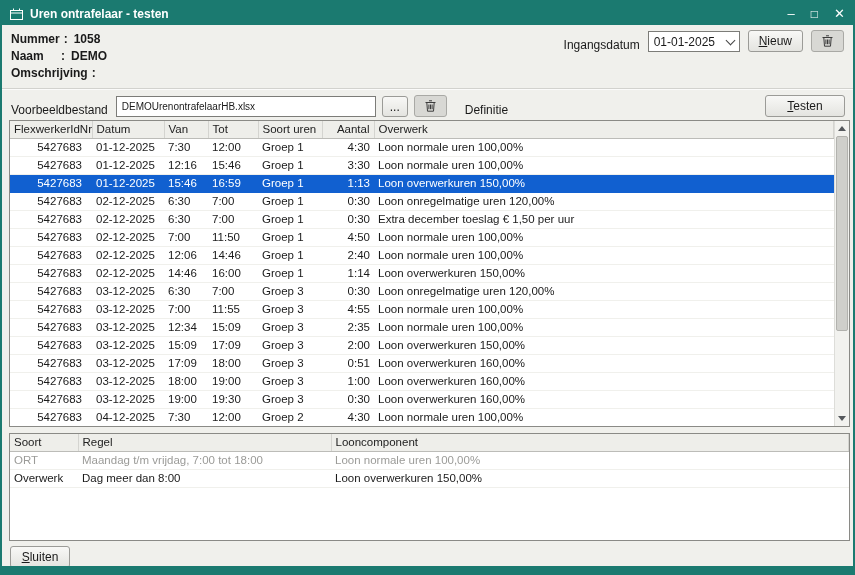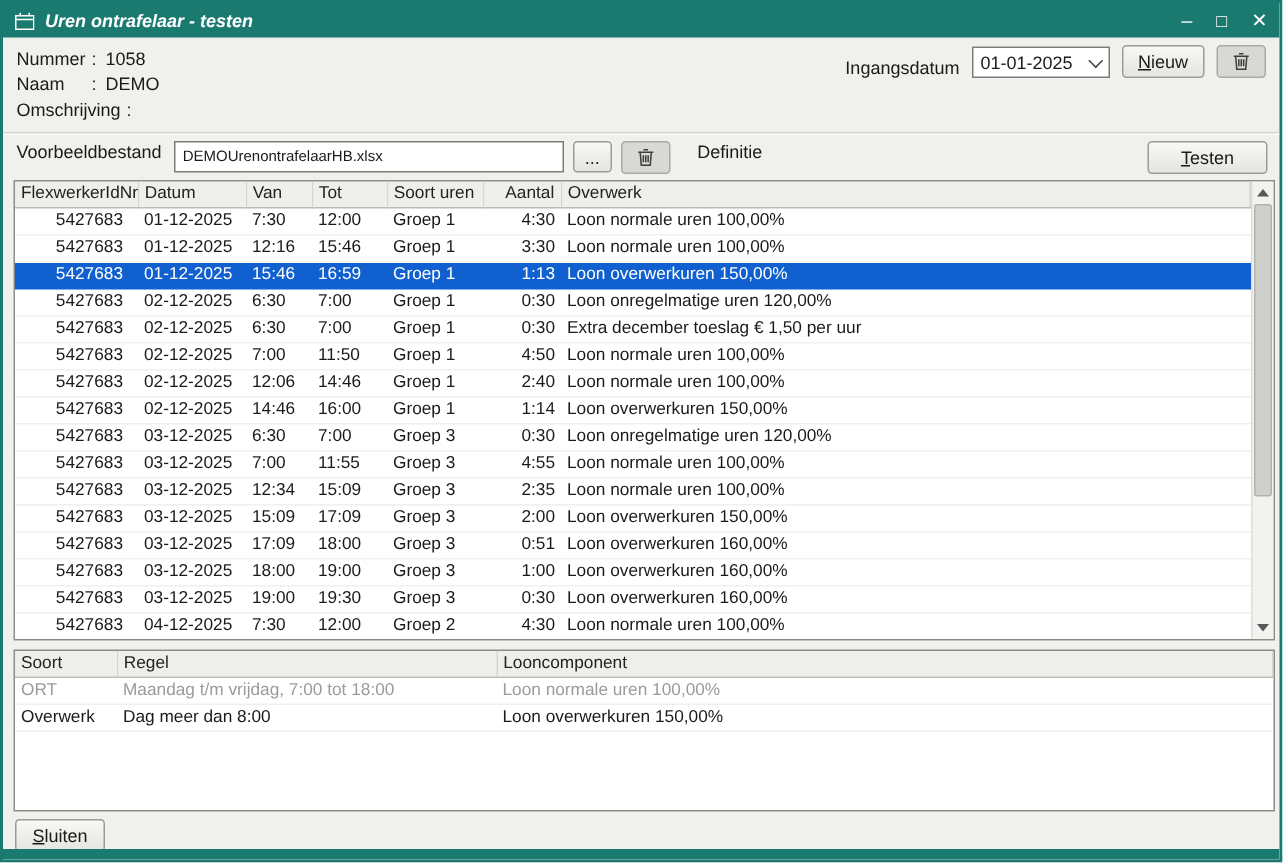--- a/index.html
+++ b/index.html
@@ -18,27 +18,27 @@
     overflow: hidden;
   }
   
   .titlebar {
     position: absolute; top: 0; left: 0; right: 0; height: 23px;
     background: var(--titlebar_teal, #1b7a70);
     color: #fff;
     display: flex; align-items: center;
     padding: 0 8px; gap: 7px;
   }
-  .titlebar .title { flex: 1; font-weight: bold; font-size: 12px; white-space: nowrap; font-style: italic; }
+  .titlebar .title { flex: 1; font-weight: bold; font-size: 12px; white-space: nowrap; }
   .win-btns { display: flex; align-items: center; gap: 16px; }
   .win-btn { color: #fff; font-size: 13px; line-height: 1; cursor: default; }
   .win-btn.max { font-size: 12px; }
   
   .hdr-fields { position: absolute; left: 9px; top: 29px; }
-  .hdr-row { height: 17px; line-height: 17px; white-space: nowrap; }
+  .hdr-row { height: 17px; line-height: 17px; white-space: nowrap; font-weight: bold; }
   .hdr-label { display: inline-block; min-width: 50px; padding-right: 4px; }
   .hdr-colon { display: inline-block; }
   .hdr-value { margin-left: 6px; }
   .ingangs-group {
     position: absolute; top: 28px; right: 9px;
     display: flex; align-items: flex-end; gap: 8px; height: 22px;
   }
   
   .btn {
     font-family: inherit; font-size: 12px; color: #1a1a1a;
@@ -66,21 +66,21 @@
   .combo-arrow::before {
     content: ""; width: 6px; height: 6px; margin-top: -3px;
     border-right: 1.6px solid #444; border-bottom: 1.6px solid #444;
     transform: rotate(45deg);
   }
   
   .groove { position: absolute; left: 0; right: 0; top: 86px; height: 2px;
     border-top: 1px solid #d2d2ce; border-bottom: 1px solid #fbfbfa; }
   .toolbar {
     position: absolute; left: 9px; right: 8px; top: 92px; height: 23px;
-    display: flex; align-items: flex-start; gap: 6px; white-space: nowrap;
+    display: flex; align-items: flex-end; gap: 6px; white-space: nowrap;
   }
   .toolbar .lbl { padding-right: 2px; }
   .toolbar .definitie-lbl { margin-left: 12px; }
   .toolbar .combo.definitie { width: 250px; }
   .toolbar .testen { margin-left: auto; width: 80px; }
   
   .grid {
     position: absolute; background: #fff; border: 1px solid #8a8a86; overflow: hidden;
   }
   .grid-main { left: 7px; top: 118px; width: 841px; height: 307px; }

